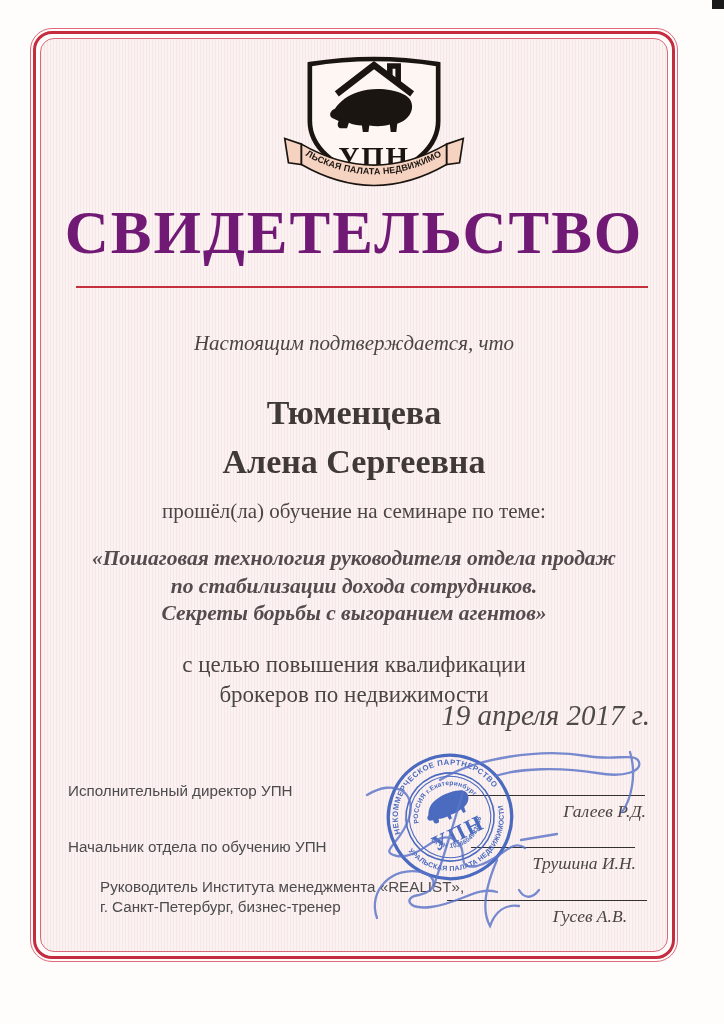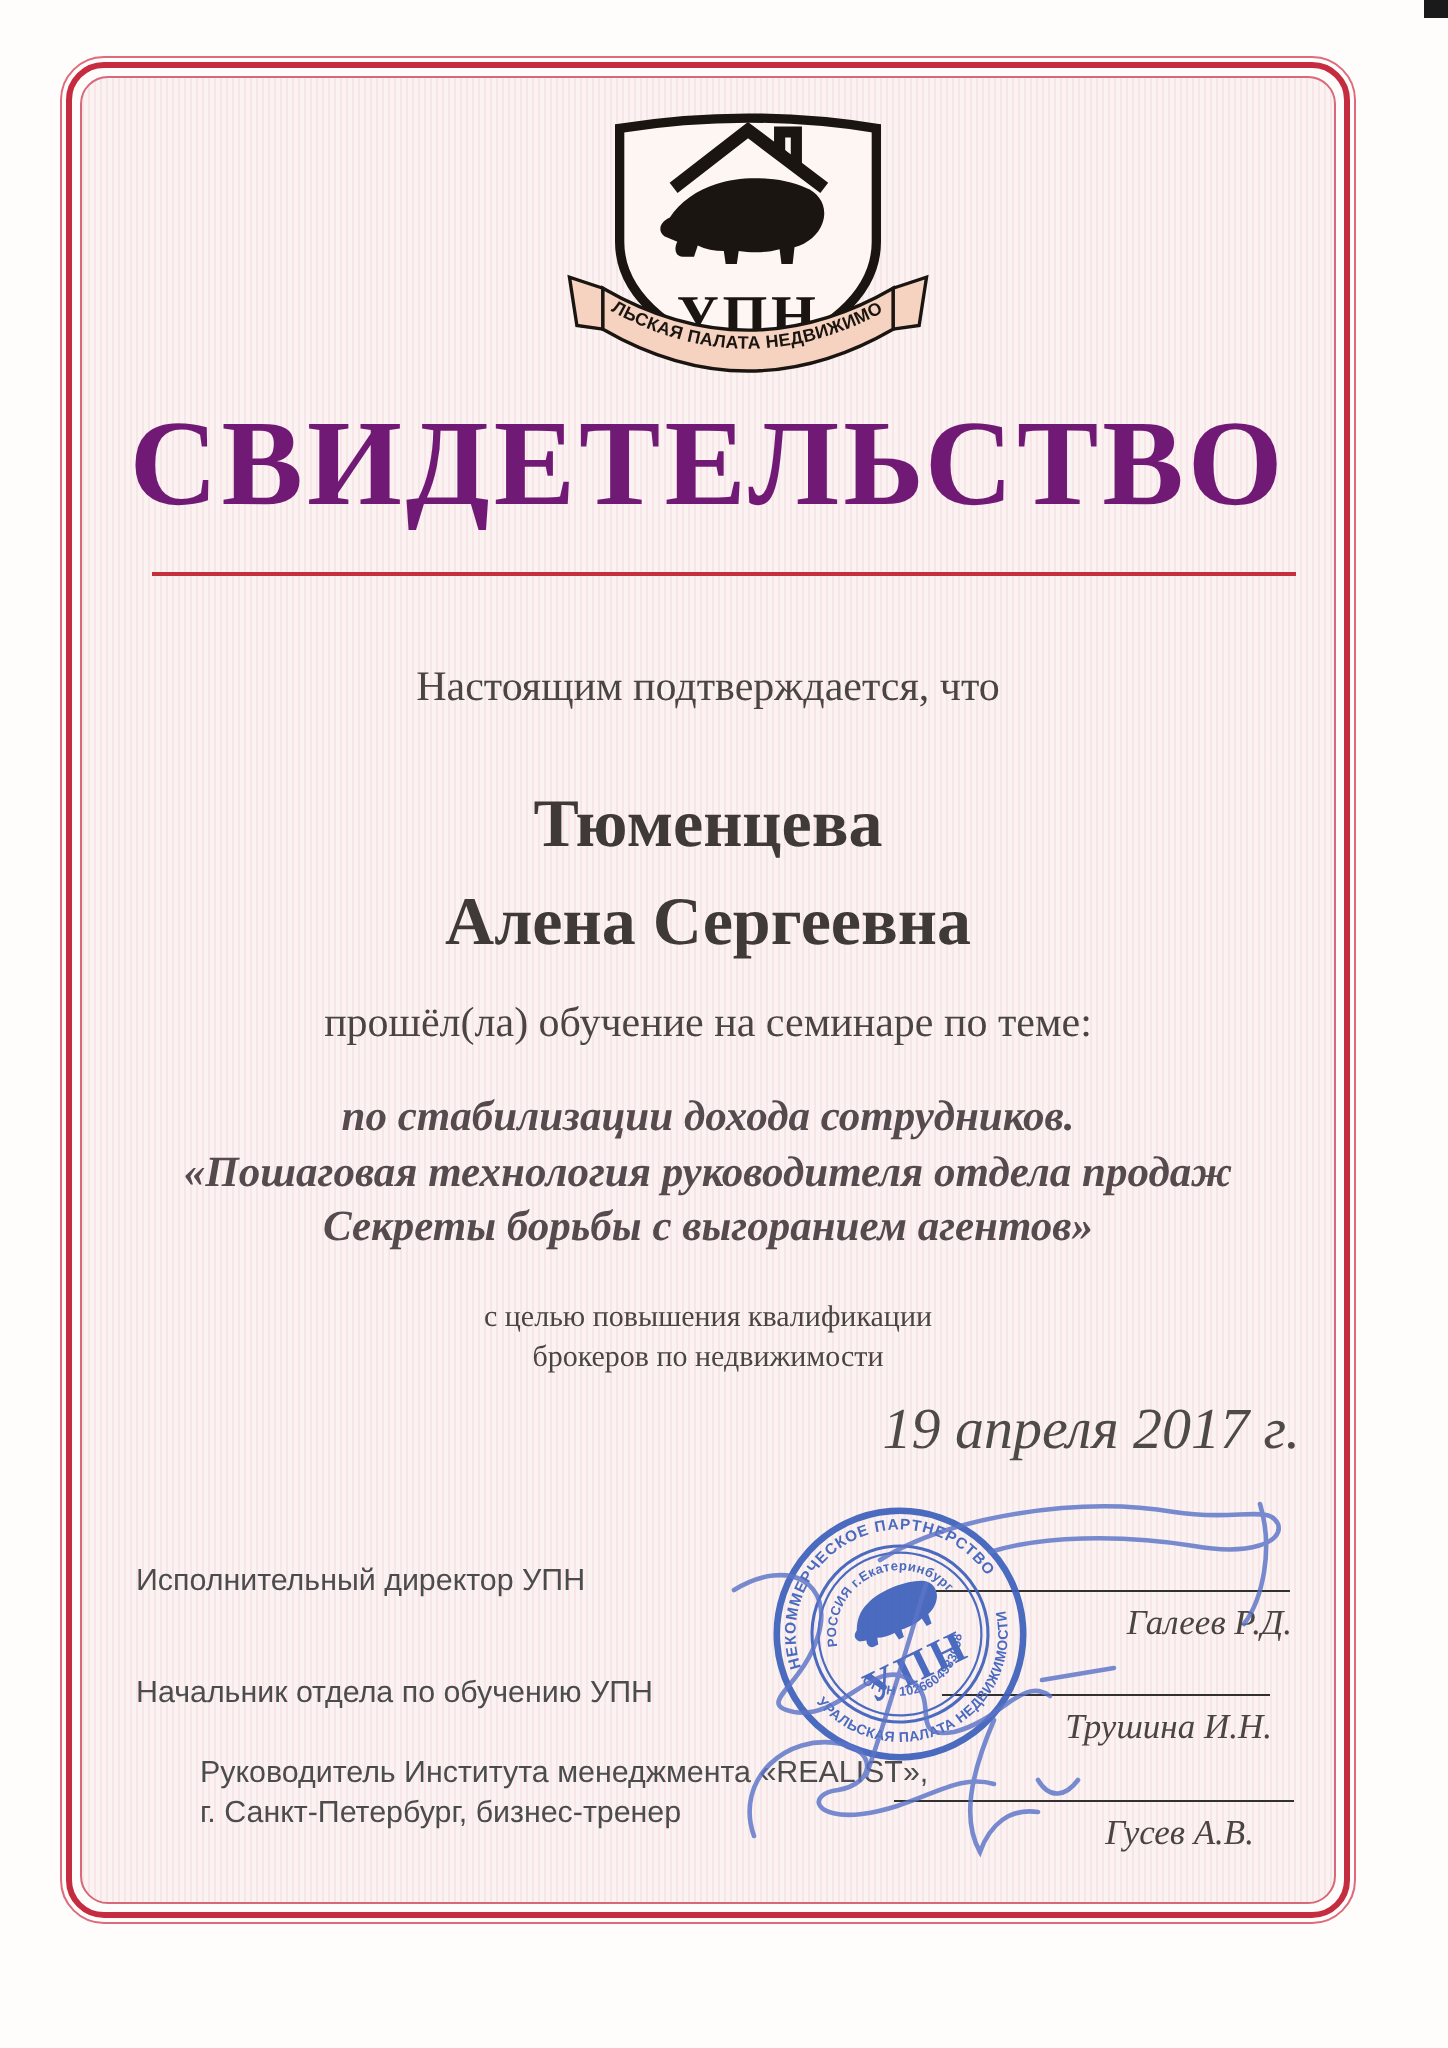--- a/index.html
+++ b/index.html
@@ -27,31 +27,31 @@
       repeating-linear-gradient(90deg, rgba(214,120,136,0.10) 0 1px, rgba(255,255,255,0) 1px 3px),
       #fbf2f2;
   }
   
   .center-line{left:30px;width:648px;text-align:center;color:#4a4543;}
   .title{
     top:201px;font-size:61px;font-weight:bold;color:#701a75;
     letter-spacing:2px;line-height:1.05;white-space:nowrap;
   }
   .title-rule{left:76px;top:286px;width:572px;height:2px;background:#c5303d;}
-  .statement{top:331px;font-size:21px;}
+  .statement{top:331px;font-size:21px;font-style:italic;}
   .recipient{
     top:388px;font-size:34px;font-weight:bold;
     color:#3f3a38;line-height:1.45;
   }
   .course-intro{top:499px;font-size:21px;}
   .course-title{
     top:545px;font-size:21.5px;font-weight:bold;font-style:italic;
     color:#554a4d;line-height:1.28;
   }
-  .purpose{top:650px;font-size:15px;line-height:1.32;}
+  .purpose{top:650px;font-size:23px;line-height:1.32;}
   .date{
     right:74px;top:699px;font-size:29px;font-style:italic;color:#4e4a48;
     text-align:center;
   }
   
   .role{
     left:68px;font-family:"Liberation Sans",sans-serif;
     font-size:15.2px;color:#4c4c4c;line-height:1.3;text-align:left;
   }
   .role-1{top:781px;}
@@ -119,22 +119,22 @@
 <div class="abs center-line statement">Настоящим подтверждается, что</div>
 
 <div class="abs center-line recipient">
   <div>Тюменцева</div>
   <div>Алена Сергеевна</div>
 </div>
 
 <div class="abs center-line course-intro">прошёл(ла) обучение на семинаре по теме:</div>
 
 <div class="abs center-line course-title">
+  <div>«Пошаговая технология руководителя отдела продаж</div>
   <div>по стабилизации дохода сотрудников.</div>
-  <div>«Пошаговая технология руководителя отдела продаж</div>
   <div>Секреты борьбы с выгоранием агентов»</div>
 </div>
 
 <div class="abs center-line purpose">
   <div>с целью повышения квалификации</div>
   <div>брокеров по недвижимости</div>
 </div>
 
 <div class="abs date">19 апреля 2017 г.</div>
 

